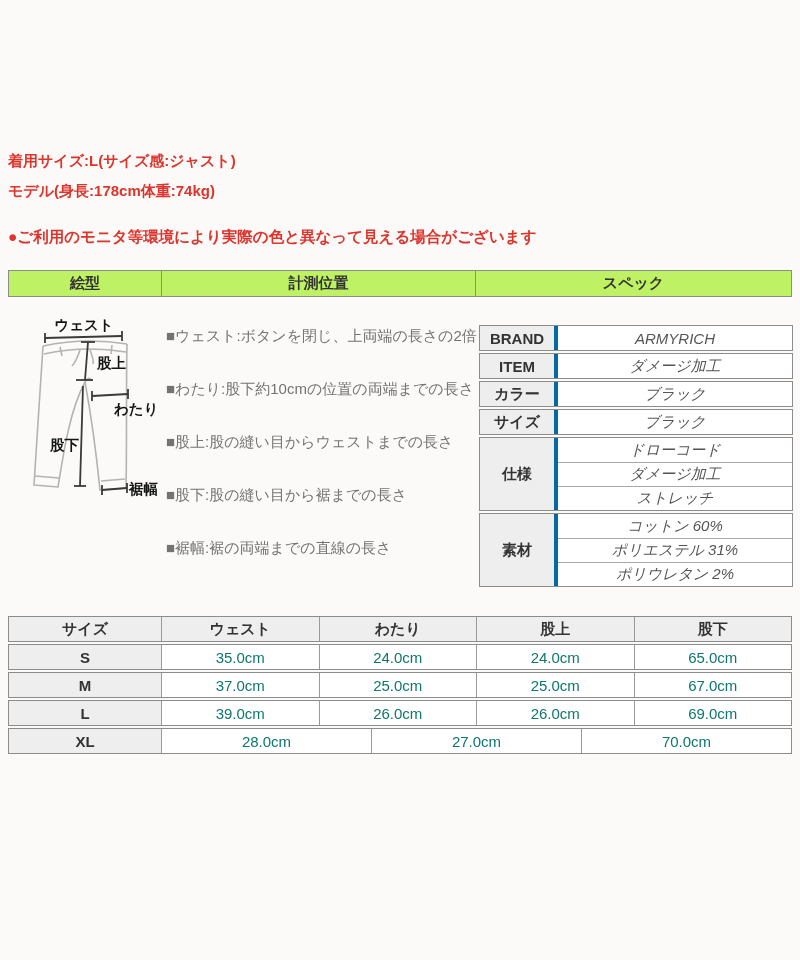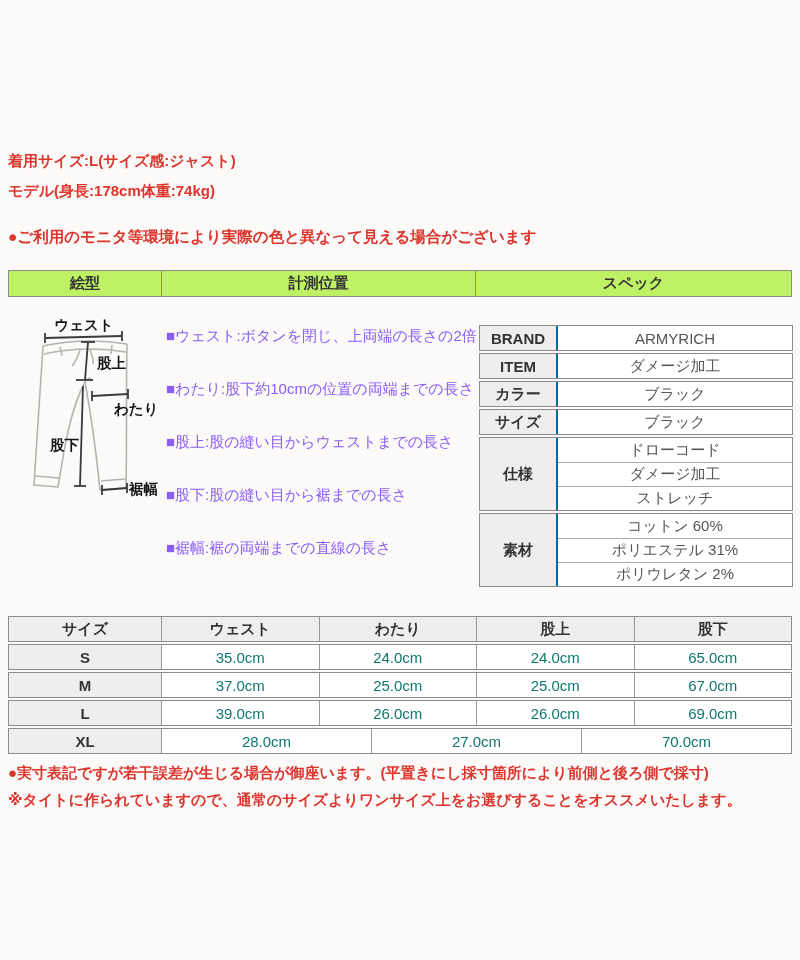--- a/index.html
+++ b/index.html
@@ -34,36 +34,36 @@
 
   
   .pants-diagram { position: absolute; left: 12px; top: 300px; width: 165px; height: 215px; }
   .sketch { stroke: #b5b3b0; stroke-width: 1.6; fill: none; }
   .measure { stroke: #3a3a3a; stroke-width: 1.8; fill: none; }
   .dlabel { font-family: "Liberation Sans", "DejaVu Sans", sans-serif; font-size: 14.5px; font-weight: bold; fill: #151515; }
 
   
   .measure-list {
     position: absolute; left: 166px; top: 322px; width: 314px;
-    font-size: 15px; color: #8b5cf6; line-height: 28px;
+    font-size: 15px; color: #737373; line-height: 28px;
   }
   .measure-item { margin-bottom: 25px; }
 
   
   .spec-table {
     position: absolute; left: 479px; top: 325px; width: 314px;
     display: flex; flex-direction: column; gap: 2px;
   }
   .spec-group { display: flex; border: 1px solid #8c8c8c; background: #ffffff; }
   .spec-label {
-    flex: 0 0 78px; background: #eeeeee; border-right: 2px solid #0369a1;
+    flex: 0 0 78px; background: #eeeeee; border-right: 4px solid #0369a1;
     display: flex; align-items: center; justify-content: center;
     font-weight: bold; color: #333; font-size: 15px;
   }
-  .spec-values { flex: 1; display: flex; flex-direction: column; }
+  .spec-values { flex: 1; display: flex; flex-direction: column; font-style: italic; }
   .spec-value {
     height: 24px; display: flex; align-items: center; justify-content: center;
     color: #555; font-size: 15px;
   }
   .spec-value + .spec-value { border-top: 1px solid #a8a8a8; text-align: center; }
 
   
   .size-table {
     position: absolute; left: 8px; top: 616px; width: 784px;
     display: flex; flex-direction: column; gap: 2px;
@@ -210,18 +210,14 @@
       <div class="size-cell">69.0cm</div>
     </div>
     <div class="size-row">
       <div class="size-cell rowhead">XL</div>
       <div class="size-cell">28.0cm</div>
       <div class="size-cell">27.0cm</div>
       <div class="size-cell">70.0cm</div>
     </div>
   </div>
 
-  <div class="red-text footnote-block">
-    <div>●実寸表記ですが若干誤差が生じる場合が御座います。(平置きにし採寸箇所により前側と後ろ側で採寸)</div>
-    <div>※タイトに作られていますので、通常のサイズよりワンサイズ上をお選びすることをオススメいたします。</div>
-  </div>
 
 </div>
 
 </body></html>

